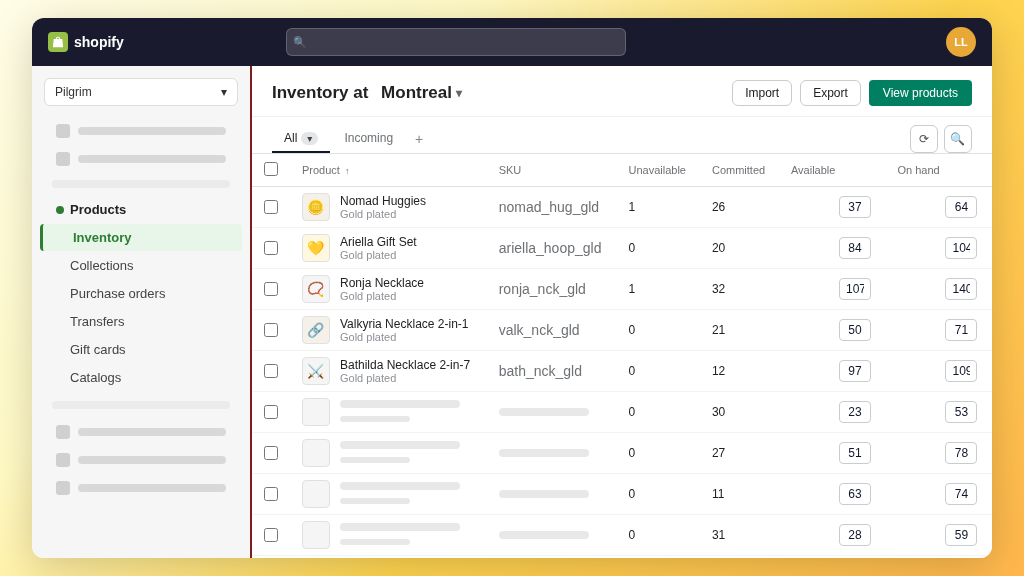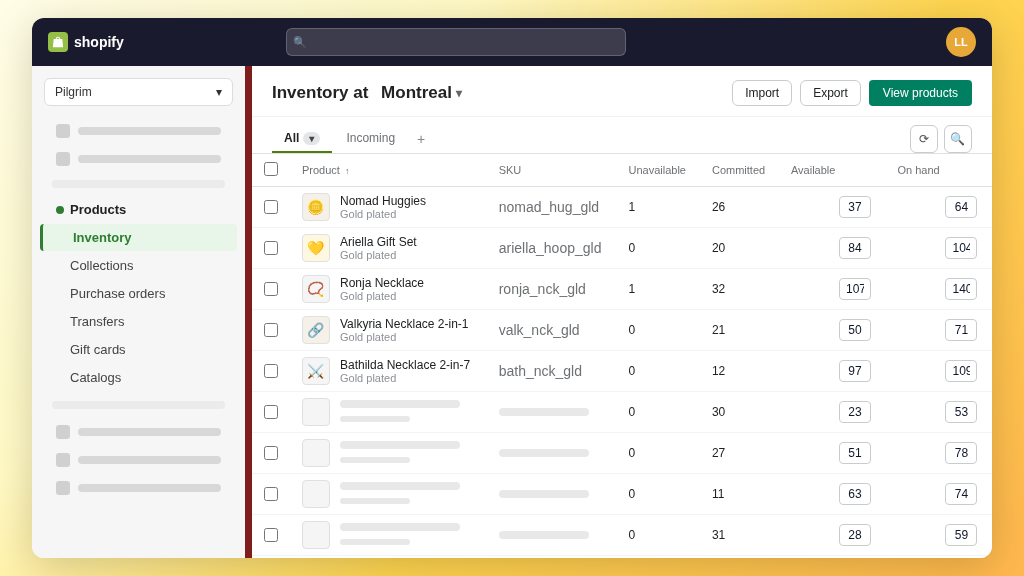--- a/index.html
+++ b/index.html
@@ -8,40 +8,40 @@
     .top-bar { height: 48px; background: #1a1a2e; display: flex; align-items: center; padding: 0 16px; gap: 4px; flex-shrink: 0; }
     .shopify-logo { display: flex; align-items: center; gap: 6px; color: #fff; font-size: 14px; font-weight: 600; }
     .shopify-bag { width: 20px; height: 20px; background: #96bf48; border-radius: 4px; display: flex; align-items: center; justify-content: center; }
     .shopify-bag svg { width: 12px; height: 12px; }
     .search-bar { flex: 1; max-width: 340px; margin: 0 auto; }
     .search-input { width: 100%; height: 28px; background: rgba(255,255,255,0.15); border: 1px solid rgba(255,255,255,0.2); border-radius: 6px; padding: 0 10px 0 28px; color: #fff; font-size: 12px; outline: none; }
     .search-wrap { position: relative; }
     .search-icon-top { position: absolute; left: 8px; top: 50%; transform: translateY(-50%); color: rgba(255,255,255,0.6); font-size: 11px; }
     .avatar { width: 30px; height: 30px; background: #e8a838; border-radius: 50%; display: flex; align-items: center; justify-content: center; color: #fff; font-size: 11px; font-weight: 700; margin-left: auto; }
     .main-area { display: flex; flex: 1; overflow: hidden; }
-    .sidebar { width: 220px; background: #f6f6f7; border-right: 7px solid #7f1d1d; flex-shrink: 0; padding: 12px 0; overflow-y: auto; }
+    .sidebar { width: 220px; background: #f6f6f7; border-right: 2px solid #7f1d1d; flex-shrink: 0; padding: 12px 0; overflow-y: auto; }
     .store-selector { margin: 0 12px 12px; border: 1px solid #ddd; border-radius: 6px; padding: 6px 10px; background: #fff; display: flex; align-items: center; justify-content: space-between; font-size: 12px; color: #333; cursor: pointer; }
     .sidebar-ghost { height: 8px; background: #e0e0e0; border-radius: 4px; margin: 6px 20px; opacity: 0.5; }
     .sidebar-item { display: flex; align-items: center; gap: 8px; padding: 6px 16px; font-size: 13px; color: #444; cursor: pointer; border-radius: 4px; margin: 1px 8px; }
     .sidebar-item.active { background: #e8f5e9; color: #2e7d32; font-weight: 600; border-left: 3px solid #2e7d32; padding-left: 13px; }
     .sidebar-item.parent { font-weight: 600; color: #222; display: flex; align-items: center; gap: 6px; }
     .sidebar-item.parent .dot { width: 8px; height: 8px; background: #2e7d32; border-radius: 50%; flex-shrink: 0; }
     .sidebar-ghost-row { display: flex; align-items: center; gap: 8px; padding: 6px 16px; margin: 2px 8px; }
     .sidebar-ghost-icon { width: 14px; height: 14px; background: #d0d0d0; border-radius: 3px; flex-shrink: 0; }
     .sidebar-ghost-text { height: 8px; background: #d8d8d8; border-radius: 4px; flex: 1; }
     .content { flex: 1; display: flex; flex-direction: column; overflow: hidden; background: #fff; }
     .content-header { padding: 14px 20px 10px; border-bottom: 1px solid #f0f0f0; display: flex; align-items: center; justify-content: space-between; }
     .location-dropdown { display: flex; align-items: center; gap: 4px; font-size: 17px; font-weight: 600; color: #202223; cursor: pointer; }
     .location-caret { font-size: 12px; color: #666; }
     .header-actions { display: flex; gap: 8px; align-items: center; }
     .btn-outline { border: 1px solid #c9cccf; background: #fff; padding: 5px 12px; border-radius: 6px; font-size: 12px; cursor: pointer; color: #202223; }
     .btn-primary { border: none; background: #008060; padding: 6px 14px; border-radius: 4px; font-size: 12px; cursor: pointer; color: #fff; font-weight: 500; }
     .tab-bar { display: flex; align-items: center; gap: 2px; padding: 8px 20px 0; border-bottom: 1px solid #e0e0e0; }
     .tab { padding: 6px 12px; font-size: 12px; cursor: pointer; color: #6d7175; border-bottom: 2px solid transparent; display: flex; align-items: center; gap: 4px; }
-    .tab.active { color: #202223; border-bottom: 2px solid #4d7c0f; font-weight: 700; }
+    .tab.active { color: #202223; border-bottom: 2px solid #0f172a; font-weight: 400; }
     .tab-add { color: #888; padding: 6px 8px; cursor: pointer; font-size: 14px; }
     .tab-filter-badge { background: #e4e5e7; border-radius: 10px; padding: 1px 6px; font-size: 10px; color: #444; }
     .tab-actions { margin-left: auto; display: flex; gap: 6px; }
     .icon-btn { width: 28px; height: 28px; border: 1px solid #c9cccf; background: #fff; border-radius: 6px; display: flex; align-items: center; justify-content: center; cursor: pointer; font-size: 12px; color: #555; }
     .table-container { flex: 1; overflow-y: auto; }
     table { width: 100%; border-collapse: collapse; font-size: 12px; }
     thead tr { border-bottom: 1px solid #e0e0e0; }
     th { padding: 8px 12px; text-align: left; color: #6d7175; font-weight: 500; font-size: 11px; white-space: nowrap; }
     th.sortable { cursor: pointer; }
     th .sort-arrow { font-size: 9px; margin-left: 2px; }

